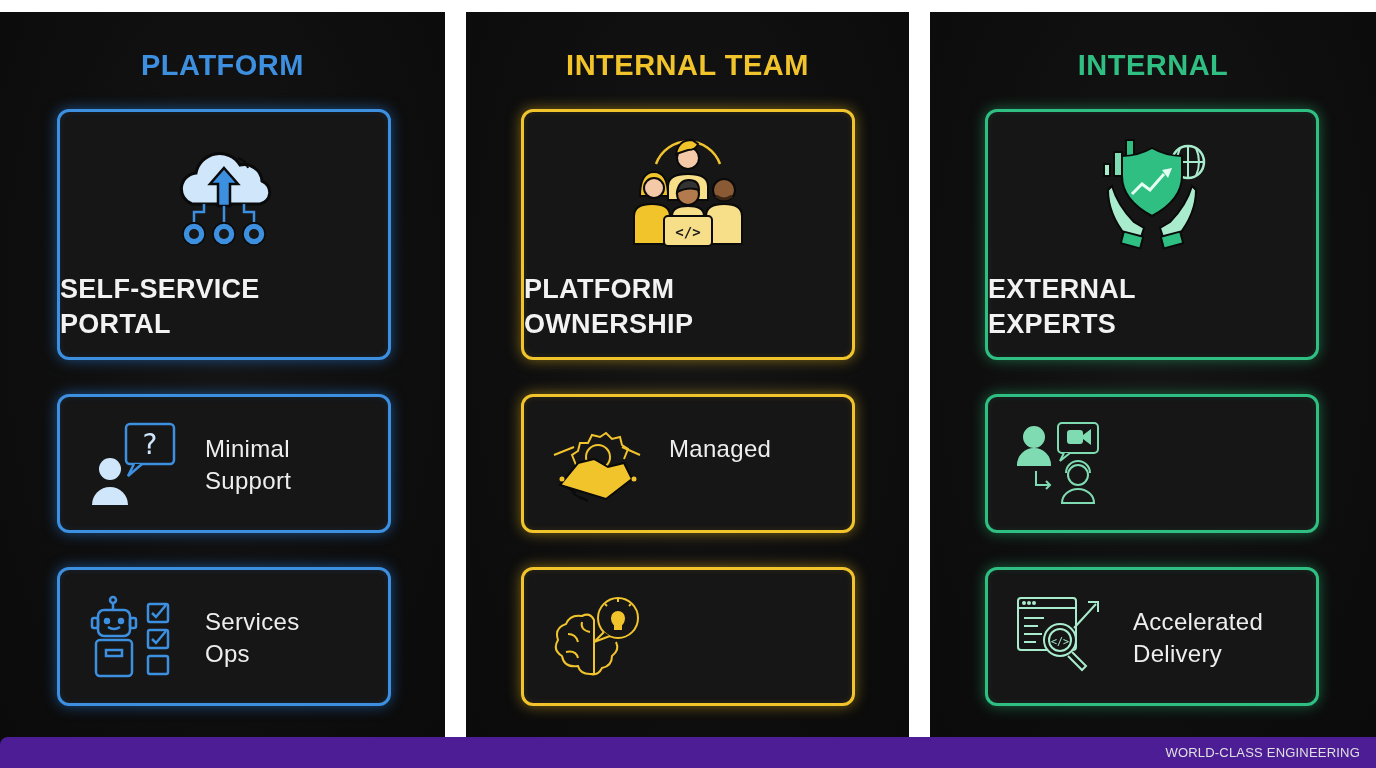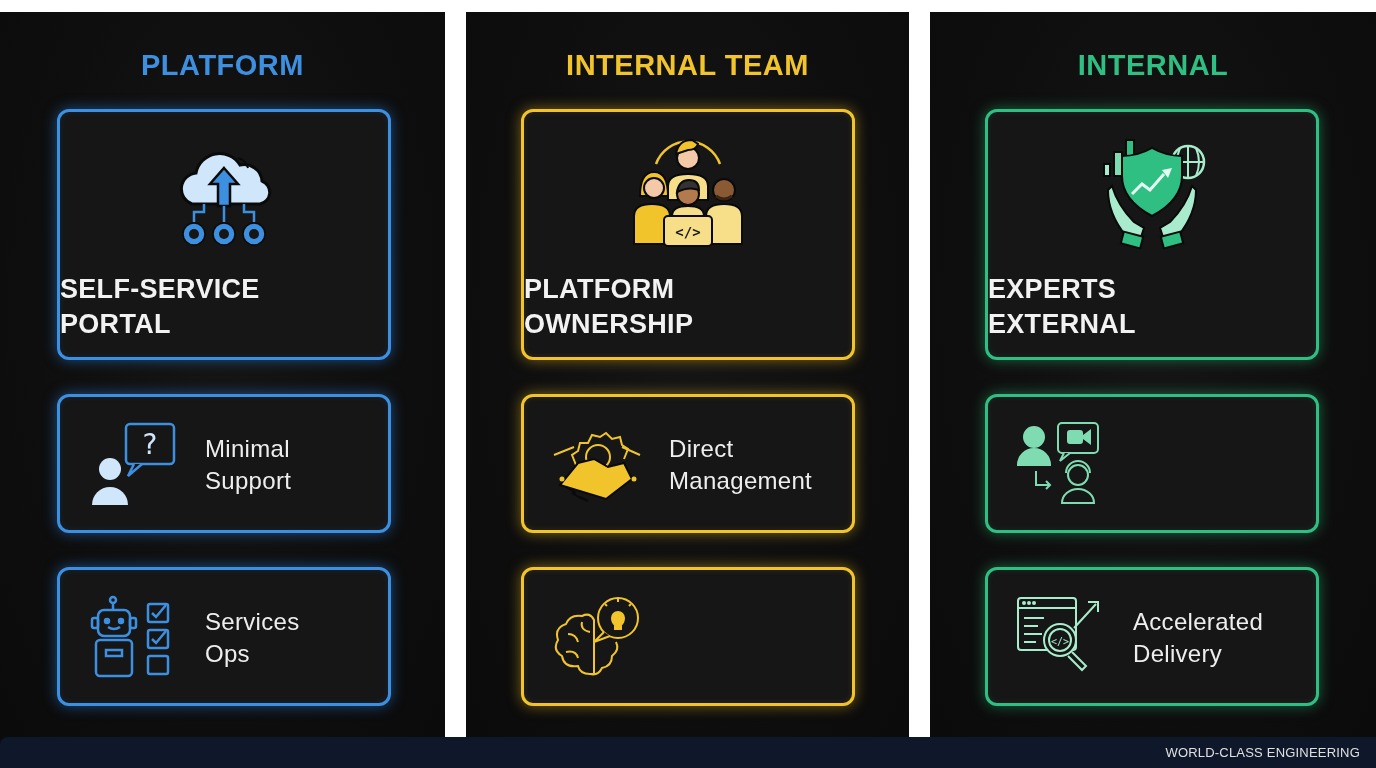--- a/index.html
+++ b/index.html
@@ -39,21 +39,21 @@
       color: #f2f2f2; font-weight: 700; font-size: 27px; line-height: 35px; letter-spacing: 0.3px;
     }
     .sub-icon { position: absolute; left: 28px; top: 24px; width: 90px; height: 86px; }
     .sub-label {
       position: absolute; left: 145px; top: 36px; color: #eeeeee;
       font-size: 24px; line-height: 32px; letter-spacing: 0.3px;
     }
 
     .footer {
       position: absolute; left: 0; top: 737px; width: 1376px; height: 31px;
-      background: #0f172a; border-top-left-radius: 8px;
+      background: #4c1d95; border-top-left-radius: 8px;
     }
     .footer-text {
       position: absolute; right: 16px; top: 8px; color: #e0e0e0; font-size: 13px; letter-spacing: 0.2px;
     }
     svg { display: block; width: 100%; height: 100%; }
   </style>
 </head>
 <body>
 
 <section class="column col-platform">
@@ -163,22 +163,21 @@
         <circle cx="46" cy="36" r="12"></circle>
         <line x1="2" y1="34" x2="22" y2="26"></line>
           <line x1="70" y1="26" x2="88" y2="34"></line>
         <path d="M8 64 l18 -22 l16 -4 l14 8 l16 -4 l8 16 l-26 20 z" fill="#f1c42c" stroke="#0a0a0a"></path>
         <path d="M14 66 l10 6 M20 72 l10 6 M28 76 l8 4" stroke="#0a0a0a" stroke-width="2"></path>
         <circle cx="10" cy="58" r="1.5" fill="#f1c42c"></circle>
           <circle cx="82" cy="58" r="1.5" fill="#f1c42c"></circle>
       </svg>
     </div>
     <div class="sub-label">
-      <div>Direct</div>
-      <div>Management</div>
+      <div>Managed</div>
     </div>
   </div>
 
   <div class="card sub2">
     <div class="sub-icon">
       <svg viewBox="0 0 90 86" fill="none" stroke="#f1c42c" stroke-width="2">
         <path d="M38 80 q-10 0 -12 -8 q-14 2 -16 -10 q-10 -6 -4 -16 q-4 -12 8 -16 q4 -10 16 -8 q8 -4 12 4 v54 z"></path>
         <path d="M38 80 q8 2 12 -6 q10 -2 10 -12 q8 -6 4 -14"></path>
         <path d="M16 40 q8 0 10 8 M14 58 q10 -2 12 6 M30 28 q-2 8 8 10"></path>
         <circle cx="66" cy="24" r="20"></circle>
@@ -204,22 +203,22 @@
         <path d="M60 14 q14 8 30 8 v20 q0 24 -30 40 q-30 -16 -30 -40 v-20 q16 0 30 -8z" fill="#2fbf82"></path>
         <path d="M40 60 l10 -10 l8 6 l14 -16" fill="none" stroke="#e6fff3" stroke-width="3"></path>
         <polygon points="70,36 80,34 76,44" fill="#e6fff3" stroke="none"></polygon>
         <path d="M16 56 l4 -4 q6 20 22 36 l10 6 l-4 12 l-14 -4 q-18 -22 -18 -46z" fill="#a8eccd"></path>
         <path d="M104 56 l-4 -4 q-6 20 -22 36 l-10 6 l4 12 l14 -4 q18 -22 18 -46z" fill="#a8eccd"></path>
         <rect x="30" y="100" width="20" height="12" fill="#2fbf82" transform="rotate(15 40 106)"></rect>
         <rect x="70" y="100" width="20" height="12" fill="#2fbf82" transform="rotate(-15 80 106)"></rect>
       </svg>
     </div>
     <div class="hero-label">
+      <div>EXTERNAL</div>
       <div>EXPERTS</div>
-      <div>EXTERNAL</div>
     </div>
   </div>
 
   <div class="card sub1">
     <div class="sub-icon">
       <svg viewBox="0 0 90 86" stroke="#7fdcb2" stroke-width="2">
         <circle cx="18" cy="16" r="10" fill="#7fdcb2"></circle>
         <path d="M2 44 a16 16 0 0 1 32 0 z" fill="#7fdcb2"></path>
         <rect x="42" y="2" width="40" height="30" rx="4" fill="none"></rect>
         <path d="M48 32 l-4 8 l10 -8" fill="#161616"></path>

